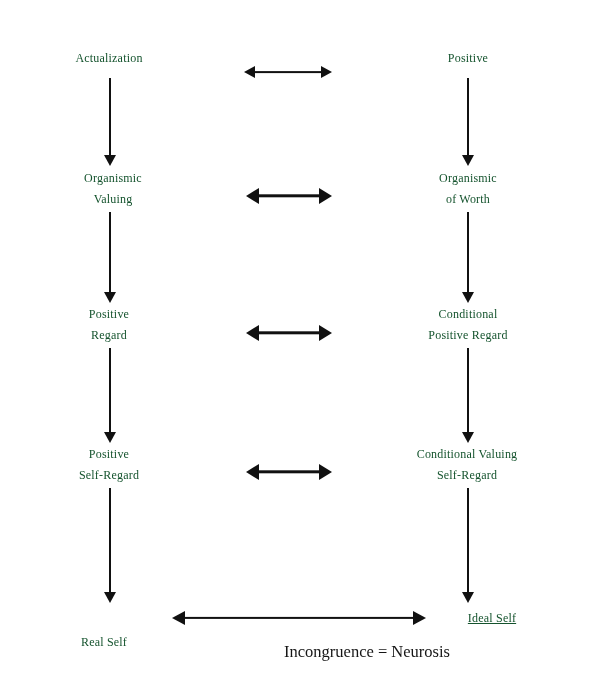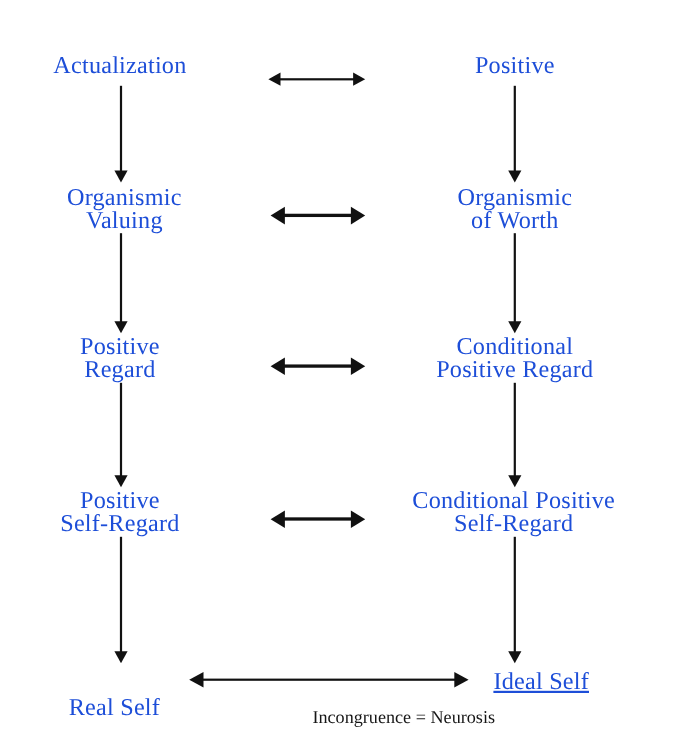--- a/index.html
+++ b/index.html
@@ -15,24 +15,24 @@
     background: #ffffff;
     overflow: hidden;
     font-family: "Liberation Serif", "DejaVu Serif", serif;
     color: #1a1a1a;
   }
 
   
   .node {
     position: absolute;
     text-align: center;
-    font-size: 22px;
+    font-size: 12px;
     line-height: 21px;
     letter-spacing: 0.2px;
-    color: #1d4ed8;
+    color: #14532d;
     white-space: nowrap;
     -webkit-font-smoothing: none;
   }
   .node .ln { display: block; }
 
   
   .caption {
     position: absolute;
     text-align: right;
     font-size: 16.5px;
@@ -189,21 +189,21 @@
     <span class="stem" style="height:85px;"></span>
     <span class="head" style="top:84px;"></span>
   </div>
 
   <div class="node" style="left:18px; top:444px; width:182px;">
     <span class="ln">Positive</span>
     <span class="ln">Self-Regard</span>
   </div>
 
   <div class="node" style="left:364px; top:444px; width:206px;">
-    <span class="ln">Conditional Positive</span>
+    <span class="ln">Conditional Valuing</span>
     <span class="ln">Self-Regard</span>
   </div>
 
   <div class="hconn bold" style="left:246px; top:464px; width:86px;">
     <span class="head-l"></span>
     <span class="bar"></span>
     <span class="head-r"></span>
   </div>
 
   <div class="vconn" style="left:103px; top:488px; height:116px;">

